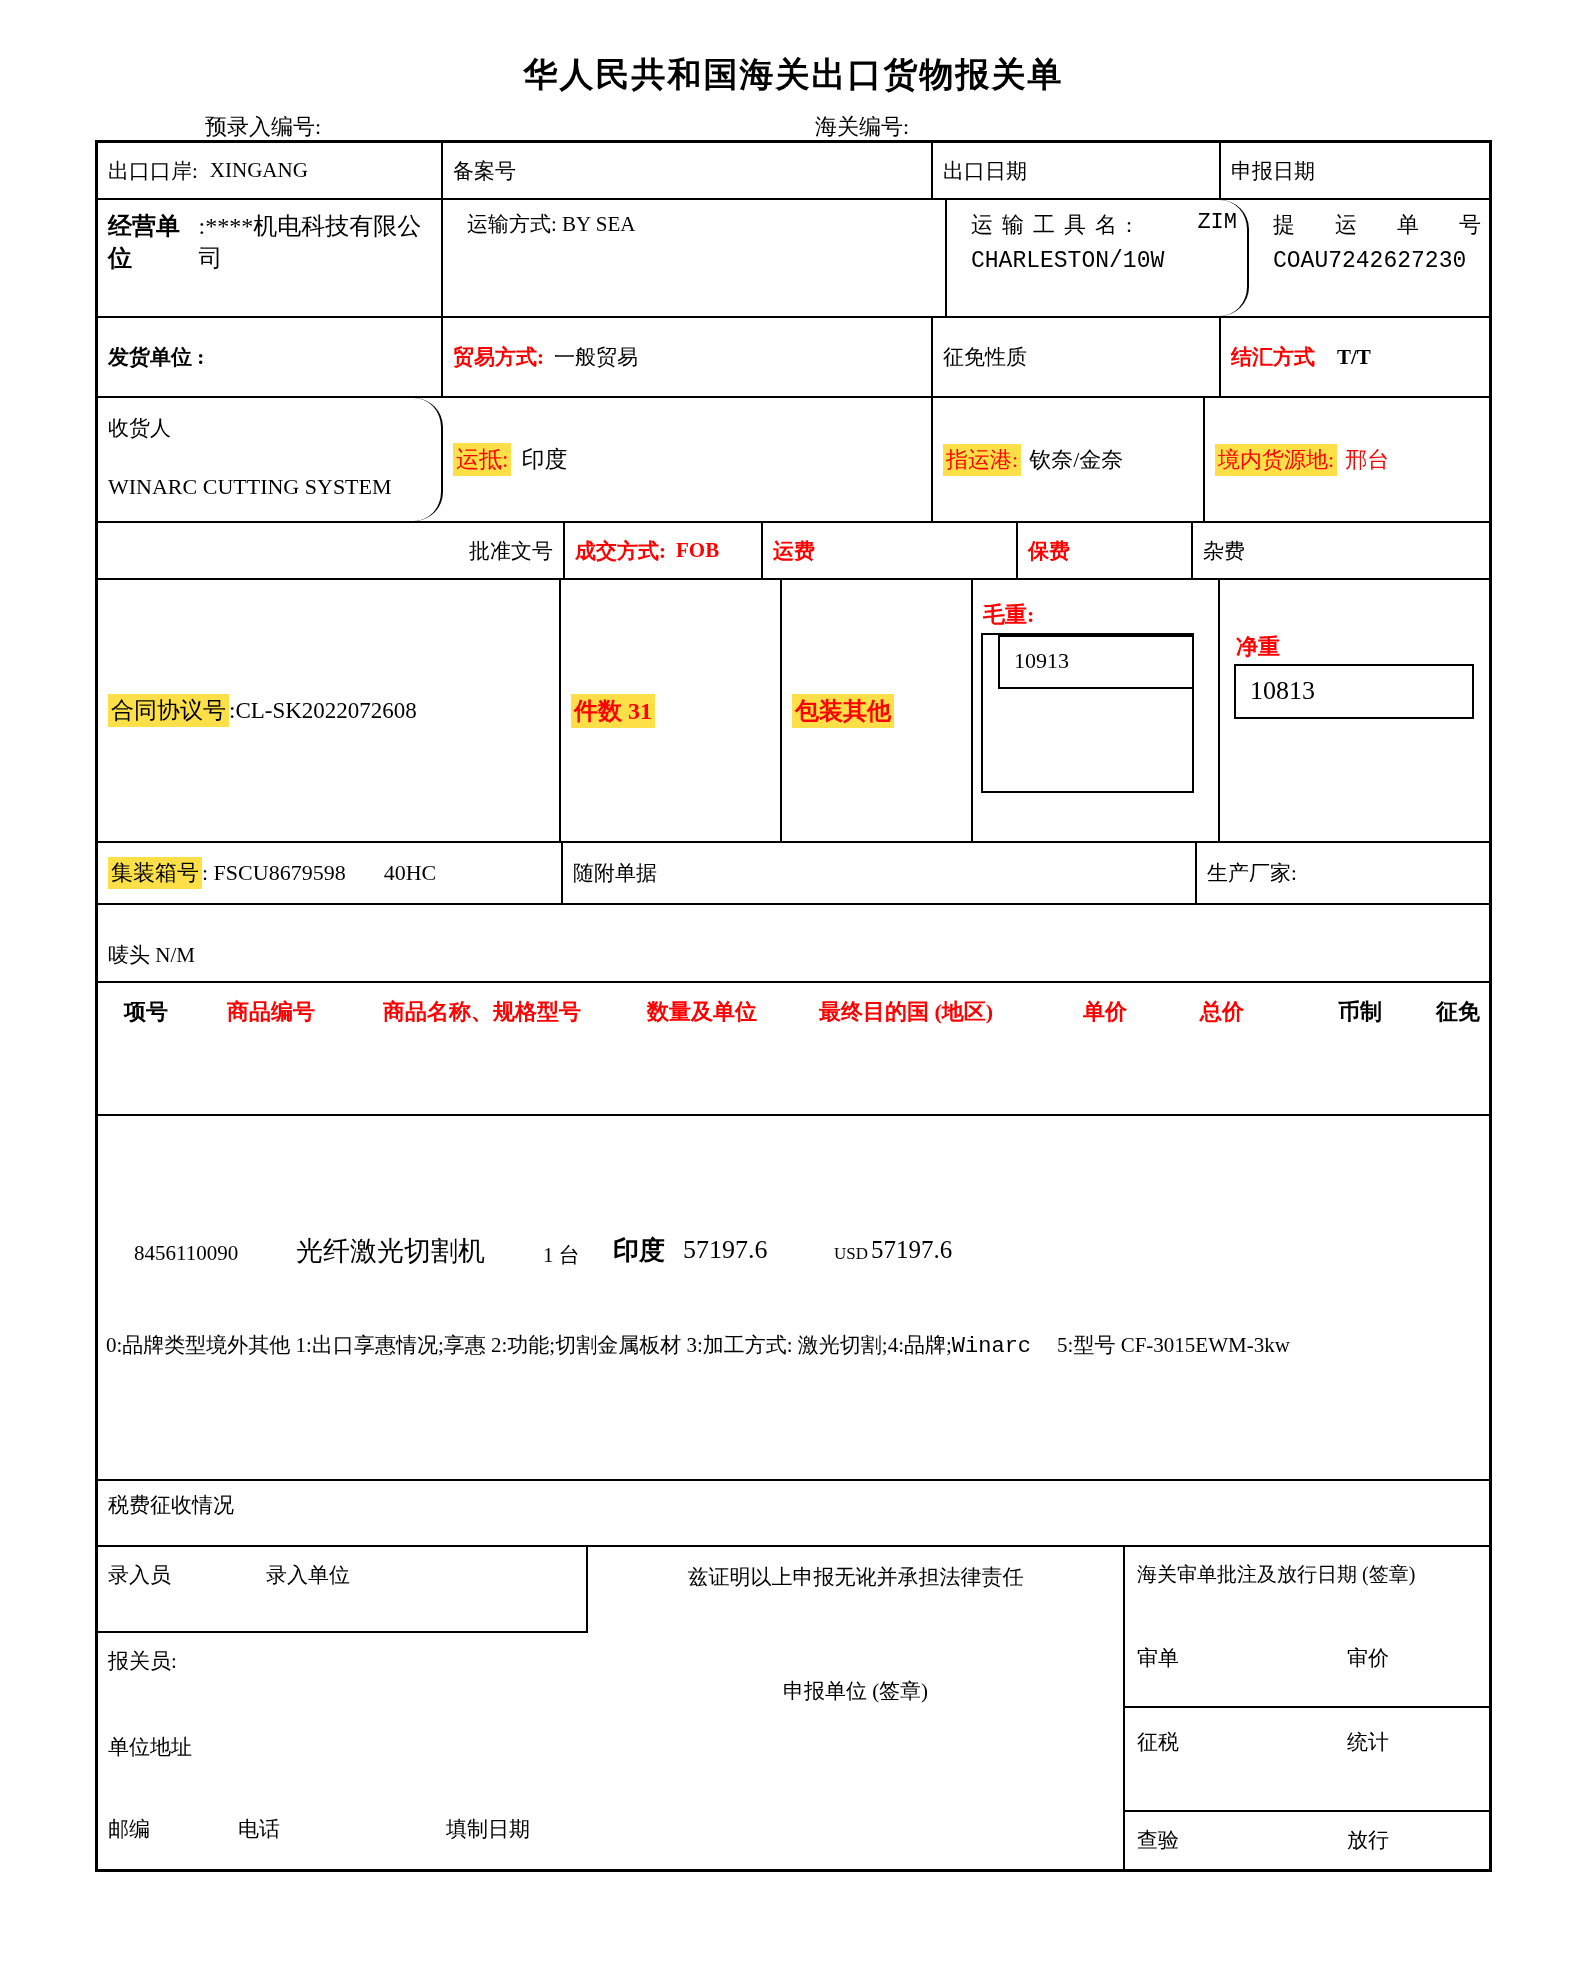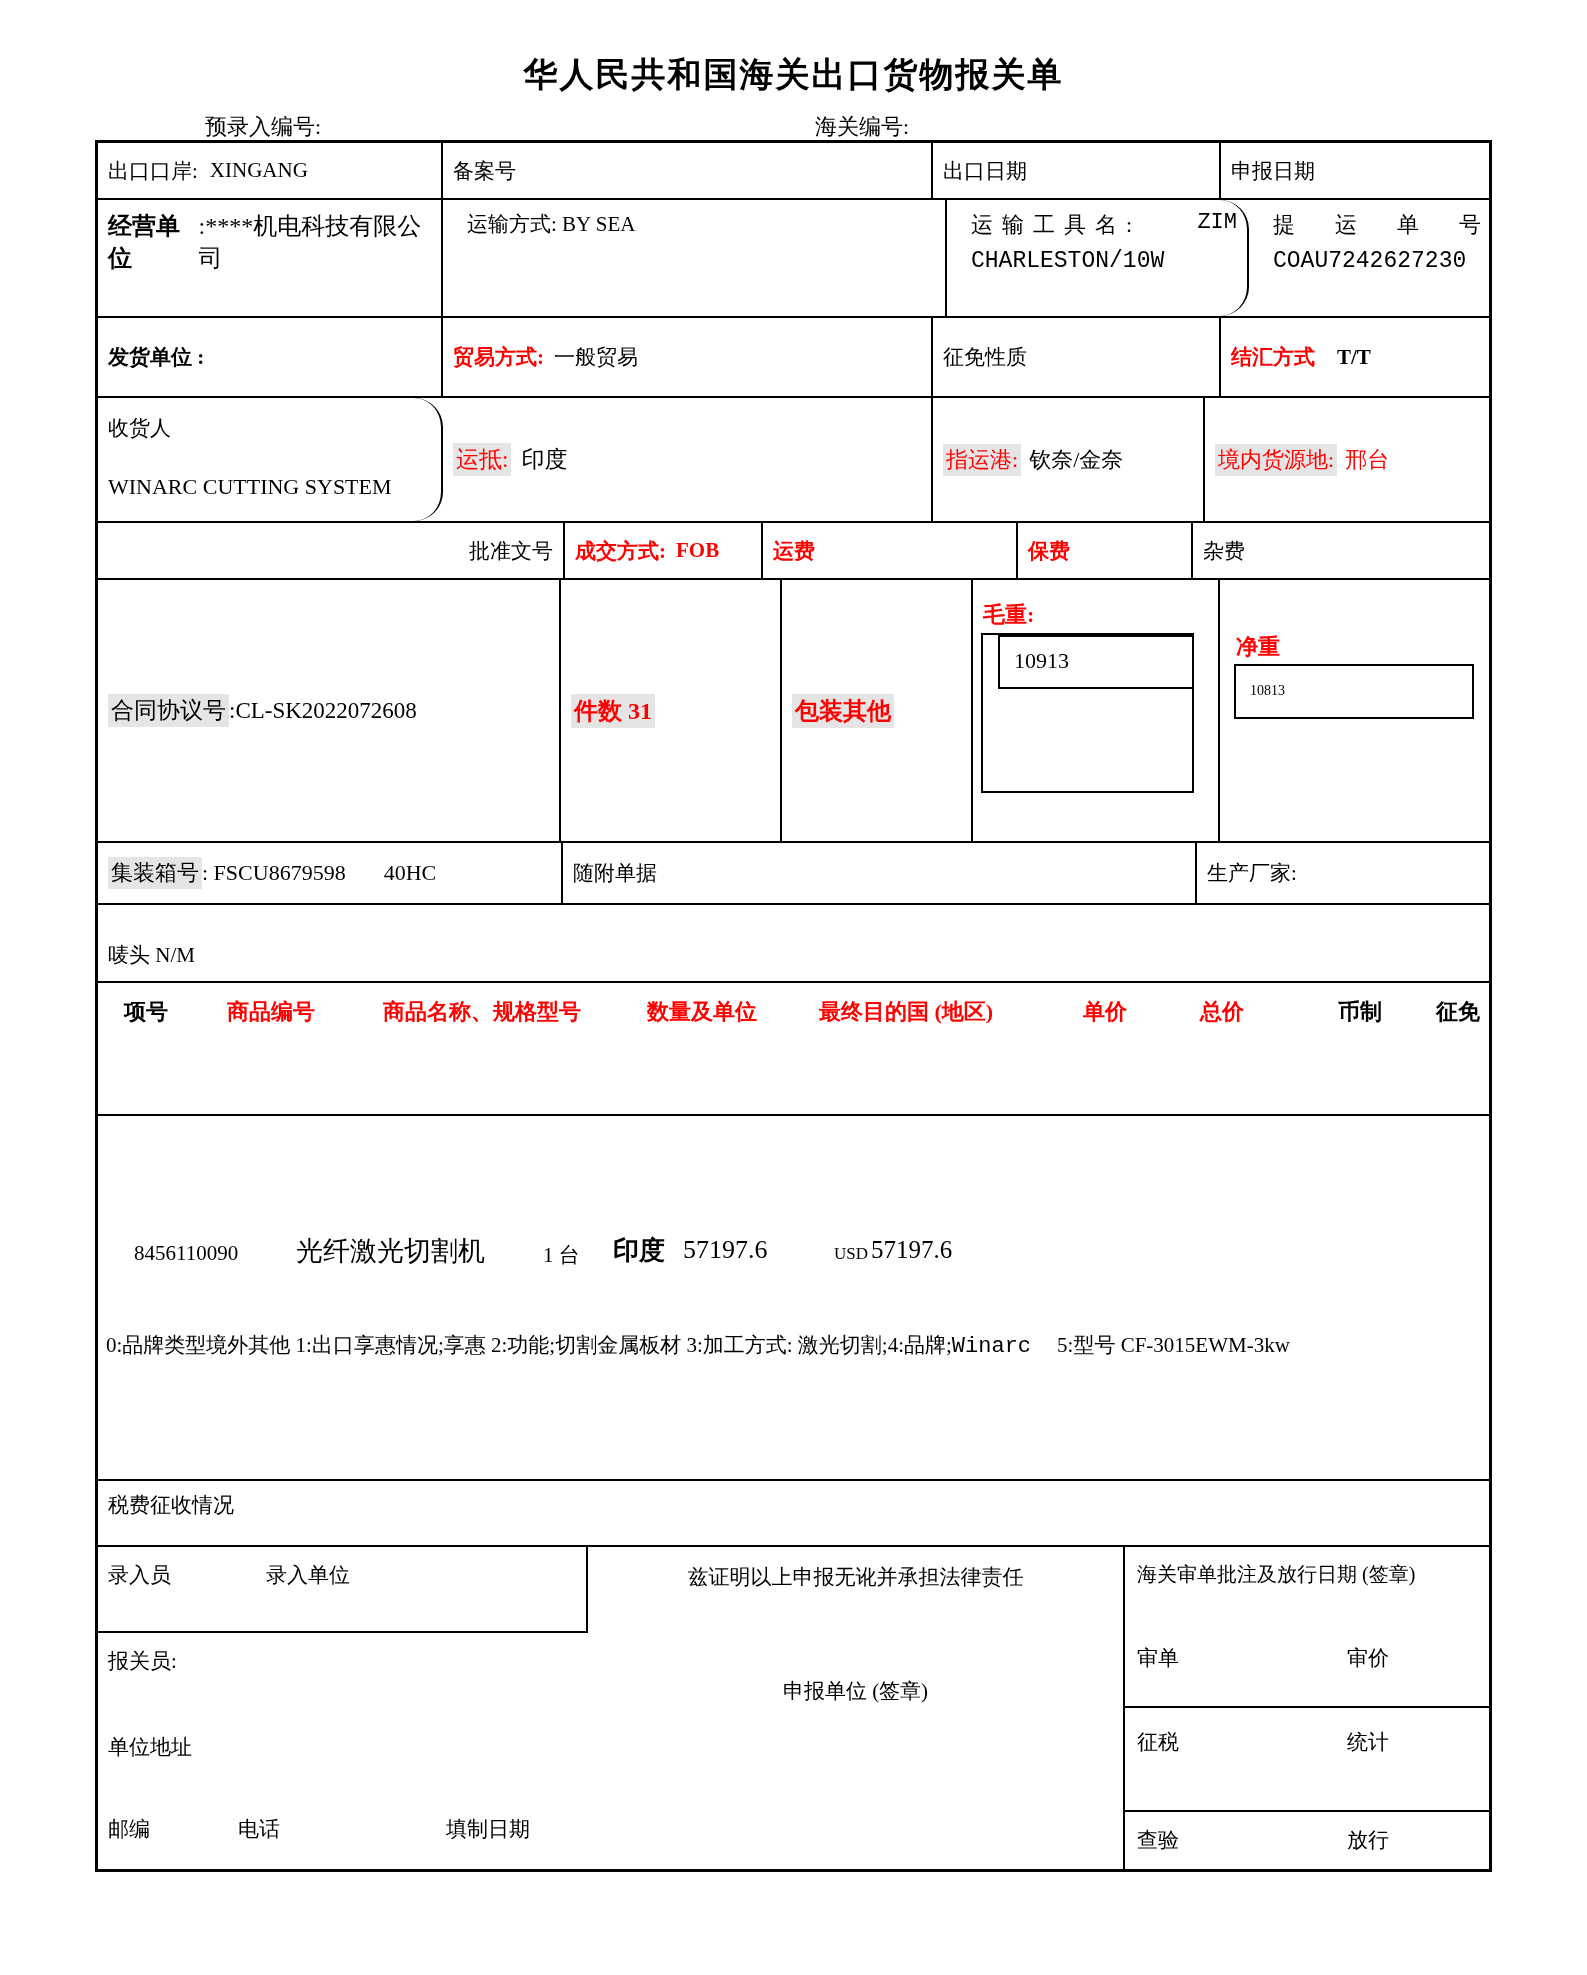--- a/index.html
+++ b/index.html
@@ -12,21 +12,21 @@
   .form{position:absolute;left:95px;top:140px;width:1397px;border:3px solid #000;box-sizing:border-box;}
   .row{display:flex;border-bottom:2px solid #000;box-sizing:border-box;}
   .row:last-child{border-bottom:none;}
   .c{border-right:2px solid #000;box-sizing:border-box;padding:4px 10px;
      display:flex;align-items:center;font-size:21px;overflow:hidden;position:relative;}
   .c:last-child{border-right:none;}
   .ctop{align-items:flex-start;padding-top:10px;}
   .ccol{flex-direction:column;align-items:flex-start;justify-content:flex-start;border-radius:29px;}
   .red{color:#ff0000;}
   .bold{font-weight:bold;}
-  .hl{background:#e5e5e5;padding:1px 3px;}
+  .hl{background:#fde047;padding:1px 3px;}
   .mono{font-family:"Liberation Mono","DejaVu Sans Mono",monospace;}
   .justline{display:flex;justify-content:space-between;width:100%;}
   .vbox{position:absolute;border:2px solid #000;background:#fff;box-sizing:border-box;}
   .hdrcell{position:absolute;top:14px;font-size:22px;font-weight:bold;white-space:nowrap;}
   .ftr{position:absolute;font-size:21px;white-space:nowrap;}
 </style>
 </head>
 <body>
 
 <div class="page">
@@ -141,21 +141,21 @@
       <div class="c" style="width:191px;font-size:24px;">
         <span class="hl red bold">包装其他</span>
       </div>
       <div class="c" style="width:247px;padding:8px;">
         <span class="red bold abs" style="left:10px;top:20px;font-size:22px;">毛重:</span>
         <div class="vbox" style="left:8px;top:53px;width:213px;height:160px;"></div>
         <div class="vbox" style="left:25px;top:55px;width:196px;height:54px;font-size:22px;line-height:48px;padding-left:14px;">10913</div>
       </div>
       <div class="c" style="flex:1;padding:0;">
         <span class="red bold abs" style="left:16px;top:52px;font-size:22px;">净重</span>
-        <div class="vbox" style="left:14px;top:84px;width:240px;height:55px;font-size:14px;line-height:49px;padding-left:14px;">10813</div>
+        <div class="vbox" style="left:14px;top:84px;width:240px;height:55px;font-size:26px;line-height:49px;padding-left:14px;">10813</div>
       </div>
     </div>
 
     <div class="row" style="height:62px;">
       <div class="c" style="width:465px;font-size:22px;">
         <span class="hl">集装箱号</span>
           <span>: FSCU8679598</span>
         <span style="margin-left:38px;">40HC</span>
       </div>
       <div class="c" style="width:634px;">

